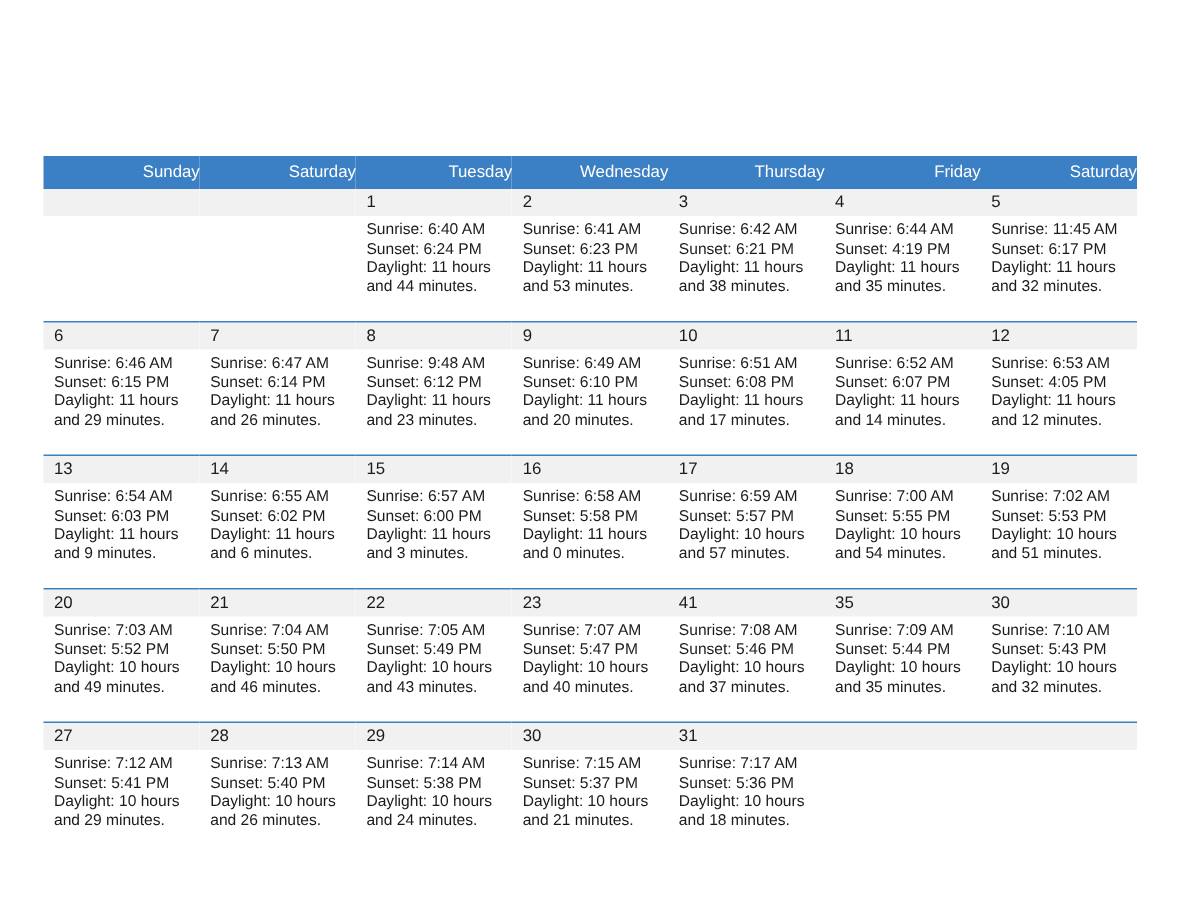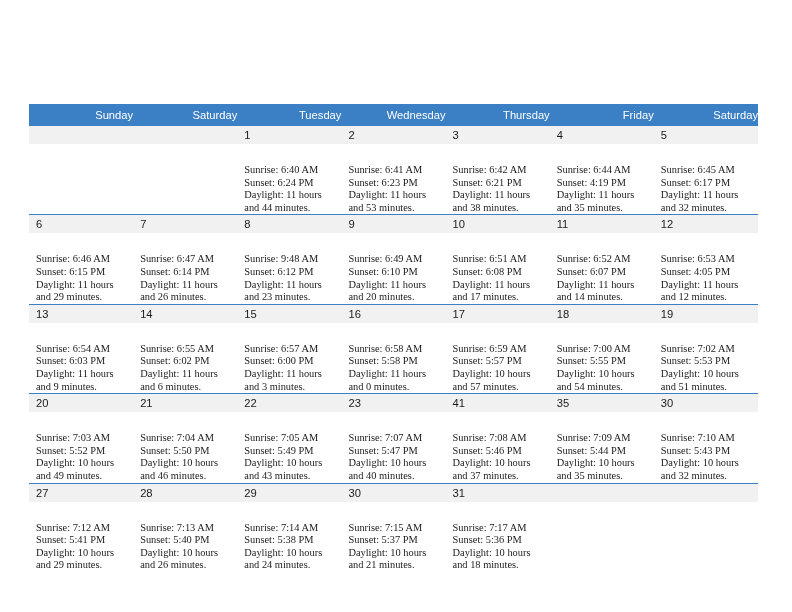--- a/index.html
+++ b/index.html
@@ -125,25 +125,24 @@
     height: 15px;
     padding: 2px 0 1px 7px;
     font-size: 11.2px;
     line-height: 14px;
     color: #1b1b1b;
   }
   td.empty .daynum-band {
     background: #f1f1f1;
   }
   .cell-body {
-    padding: 20px 5px 0 7px;
+    padding: 4px 5px 0 7px;
     font-size: 10.4px;
     line-height: 12.6px;
     color: #1b1b1b;
-    font-family: Liberation Serif, serif;
   }
   .cell-body div {
     white-space: nowrap;
   }
 </style>
 </head>
 <body>
 
 <div class="page">
 
@@ -213,21 +212,21 @@
           <div class="cell-body">
             <div>Sunrise: 6:44 AM</div>
             <div>Sunset: 4:19 PM</div>
             <div>Daylight: 11 hours</div>
             <div>and 35 minutes.</div>
           </div>
         </td>
         <td>
           <div class="daynum-band">5</div>
           <div class="cell-body">
-            <div>Sunrise: 6:45 AM</div>
+            <div>Sunrise: 11:45 AM</div>
             <div>Sunset: 6:17 PM</div>
             <div>Daylight: 11 hours</div>
             <div>and 32 minutes.</div>
           </div>
         </td>
       </tr>
 
       <tr class="week-row">
         <td>
           <div class="daynum-band">6</div>

